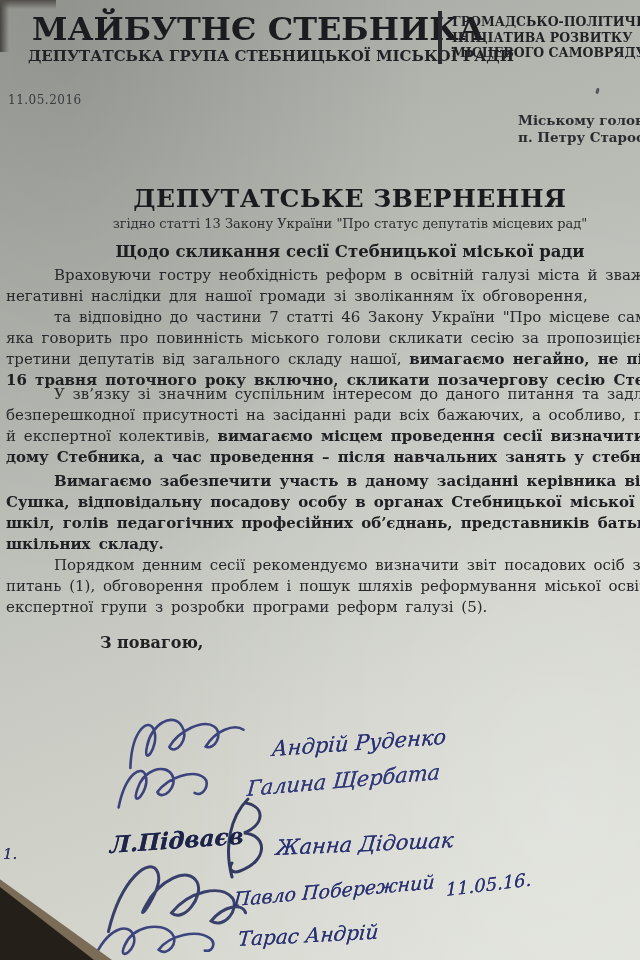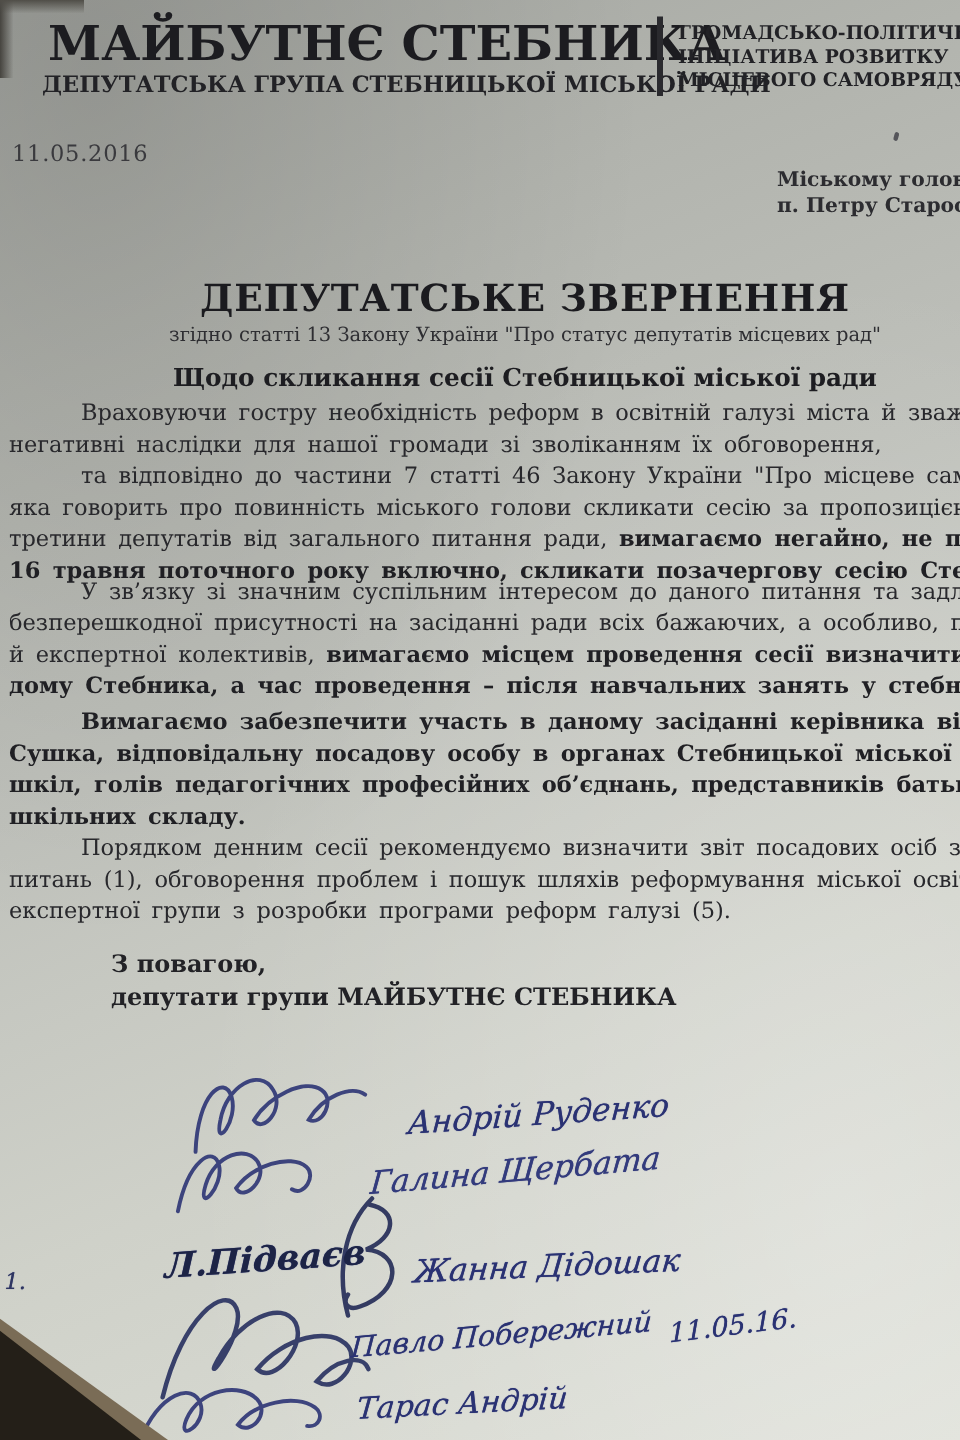--- a/index.html
+++ b/index.html
@@ -15,35 +15,35 @@
   .abs{position:absolute;}
   
   .lh-title{left:32px;top:10px;width:402px;text-align:center;font-weight:bold;
     font-size:32px;letter-spacing:0px;color:#1c1c20;white-space:nowrap;}
   .lh-sub{left:28px;top:47px;width:412px;text-align:center;font-weight:bold;
     font-size:15px;color:#222226;white-space:nowrap;}
   .lh-divider{left:438px;top:11px;width:4px;height:53px;background:#2a2a2e;}
   .lh-right{left:452px;top:14px;width:200px;font-weight:bold;font-size:12.5px;
     line-height:15.5px;color:#222226;white-space:nowrap;}
   
-  .doc-date{left:8px;top:93px;font-size:15px;color:#3a3a3e;letter-spacing:0.5px;}
+  .doc-date{left:8px;top:93px;font-size:12px;color:#3a3a3e;letter-spacing:0.5px;}
   .addressee{left:518px;top:112px;font-size:13.5px;font-weight:600;line-height:17px;
     color:#2c2c30;white-space:nowrap;}
   
   .h-wrap{left:50px;top:184px;width:600px;text-align:center;}
   .doc-title{font-size:25px;font-weight:bold;color:#1b1b1f;letter-spacing:0.5px;white-space:nowrap;}
   .doc-note{margin-top:3px;font-size:13px;color:#2e2e32;white-space:nowrap;}
   .doc-subject{margin-top:11px;font-size:16.5px;font-weight:bold;color:#1d1d21;white-space:nowrap;}
   
   .para{left:6px;width:700px;font-size:15px;line-height:21px;word-spacing:3px;color:#28282c;}
   .p1{top:265px;} .p2{top:384px;} .p3{top:471px;} .p4{top:555px;}
   .tline{white-space:nowrap;}
   .tline.indent{padding-left:48px;}
   .tline b{color:#202024;}
-  .closing{left:74px;top:632px;font-size:16px;font-weight:bold;line-height:22px;color:#222226;}
+  .closing{left:100px;top:632px;font-size:16px;font-weight:bold;line-height:22px;color:#222226;}
   
   .sig{font-family:"DejaVu Serif","Liberation Serif",serif;font-style:italic;
     color:#2a3273;white-space:nowrap;transform-origin:left center;
     text-shadow:0 0 0.5px #2a3273;}
   .s-rudenko{left:272px;top:737px;font-size:21px;transform:rotate(-4deg) skewX(-8deg);}
   .s-shcherbata{left:247px;top:777px;font-size:21px;transform:rotate(-5deg) skewX(-10deg);color:#333b7d;}
   .s-pidvaev{left:110px;top:831px;font-size:23px;font-weight:bold;transform:rotate(-4deg) skewX(-6deg);color:#1d2446;}
   .s-didoshak{left:276px;top:836px;font-size:21px;transform:rotate(-2.5deg) skewX(-8deg);}
   .s-poberezhnyi{left:234px;top:888px;font-size:19px;transform:rotate(-5deg) skewX(-9deg);}
   .s-handdate{left:446px;top:879px;font-size:18px;transform:rotate(-7deg) skewX(-6deg);}
@@ -100,21 +100,21 @@
     <div class="doc-title">ДЕПУТАТСЬКЕ ЗВЕРНЕННЯ</div>
     <div class="doc-note">згідно статті 13 Закону України "Про статус депутатів місцевих рад"</div>
     <div class="doc-subject">Щодо скликання сесії Стебницької міської ради</div>
   </div>
 
   <div class="abs para p1">
       <div class="tline indent"><span>Враховуючи гостру необхідність реформ в освітній галузі міста й зважаючи на незвор</span></div>
       <div class="tline"><span>негативні наслідки для нашої громади зі зволіканням їх обговорення,</span></div>
       <div class="tline indent"><span>та відповідно до частини 7 статті 46 Закону України "Про місцеве самоврядування в Укра</span></div>
       <div class="tline"><span>яка говорить про повинність міського голови скликати сесію за пропозицією не менш як о</span></div>
-      <div class="tline"><span>третини депутатів від загального питання ради, </span><b>вимагаємо негайно, не пізніше як на понед</b></div>
+      <div class="tline"><span>третини депутатів від загального складу нашої, </span><b>вимагаємо негайно, не пізніше як на понед</b></div>
       <div class="tline"><b>16 травня поточного року включно, скликати позачергову сесію Стебницької міської ради.</b></div>
     </div>
   <div class="abs para p2">
       <div class="tline indent"><span>У зв’язку зі значним суспільним інтересом до даного питання та задля можли</span></div>
       <div class="tline"><span>безперешкодної присутності на засіданні ради всіх бажаючих, а особливо, педагогічних, батьків</span></div>
       <div class="tline"><span>й експертної колективів, </span><b>вимагаємо місцем проведення сесії визначити великий зал Наро</b></div>
       <div class="tline"><b>дому Стебника, а час проведення – після навчальних занять у стебницьких школах.</b></div>
     </div>
   <div class="abs para p3">
       <div class="tline indent"><b>Вимагаємо забезпечити участь в даному засіданні керівника відділу освіти п.</b></div>
@@ -123,21 +123,20 @@
       <div class="tline"><b>шкільних складу.</b></div>
     </div>
   <div class="abs para p4">
       <div class="tline indent"><span>Порядком денним сесії рекомендуємо визначити звіт посадових осіб з профільних о</span></div>
       <div class="tline"><span>питань (1), обговорення проблем і пошук шляхів реформування міської освіти (2), ство</span></div>
       <div class="tline"><span>експертної групи з розробки програми реформ галузі (5).</span></div>
     </div>
 
   <div class="abs closing">
     <div>З повагою,</div>
-    <div>депутати групи МАЙБУТНЄ СТЕБНИКА</div>
   </div>
 
   <svg class="flo f1" width="130" height="64" viewBox="0 0 130 64">
     <path d="M6,52 C14,14 34,4 36,20 C38,36 18,54 26,34 C34,12 58,4 64,20 C70,34 52,48 48,38 C60,24 86,16 96,26 C104,34 92,50 84,44 C96,30 116,26 124,34"></path>
   </svg>
   <svg class="flo f2" width="115" height="60" viewBox="0 0 115 60">
     <path d="M5,46 C15,12 33,4 35,18 C37,32 17,50 25,30 C33,10 55,6 61,18 C67,30 49,44 45,34 C57,20 83,14 93,24 C99,30 90,44 82,38"></path>
   </svg>
   <svg class="flo f3" width="62" height="86" viewBox="0 0 62 86">
     <path d="M34,4 C16,22 10,52 18,82 M32,8 C52,12 50,30 30,38 C54,40 54,66 26,76 C18,79 14,74 18,68"></path>

